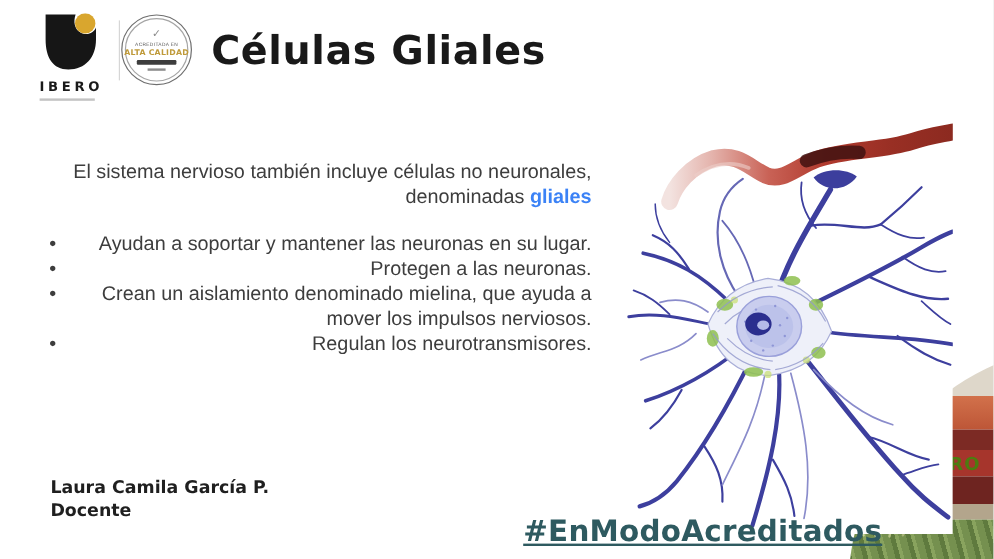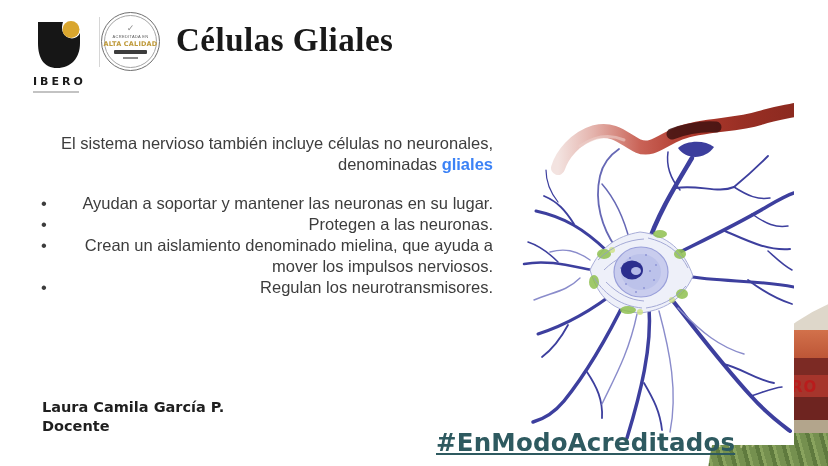--- a/index.html
+++ b/index.html
@@ -2,21 +2,21 @@
 <html><head>
 <meta charset="utf-8">
 <style>
   html,body { margin:0; padding:0; background:#e8e8e8; }
   .slide {
     position:relative; width:828px; height:466px; background:#ffffff;
     overflow:hidden; font-family:"Liberation Sans", sans-serif;
   }
 
   
-  .logo-block { position:absolute; left:33px; top:21px; width:64px; }
+  .logo-block { position:absolute; left:33px; top:11px; width:64px; }
   .logo-word {
     font-family:"DejaVu Sans", sans-serif; font-weight:bold; font-size:11px;
     letter-spacing:3px; color:#1a1a1a; margin-top:2px;
   }
   .logo-microline { width:46px; height:2px; background:#c3c3c3; margin-top:3px; }
 
   .header-divider { position:absolute; left:99px; top:17px; width:1px; height:50px; background:#d6d6d6; }
 
   .badge {
     position:absolute; left:101px; top:12px; width:59px; height:59px;
@@ -73,21 +73,21 @@
   .ph-awning { top:43px; height:28px;  background:linear-gradient(#d2714b,#bd5637); }
   .ph-dark   { top:71px; height:17px;  background:#7c2a24; }
   .ph-sign   { top:88px; height:22px;  background:#a6352c; }
   .ph-brick  { top:110px; height:23px; background:#6e2420; }
   .ph-path   { top:133px; height:13px; background:#b3a58c; }
   .ph-grass  {
     top:146px; height:260px;
     background:repeating-linear-gradient(75deg,#75904f 0 6px,#5f7a3e 6px 10px,#89a35e 10px 13px);
   }
   .photo-sign-text {
-    position:absolute; left:84px; top:91px; color:#b91c1c;
+    position:absolute; left:84px; top:91px; color:#4d7c0f;
     font-family:"DejaVu Sans", sans-serif; font-weight:bold; font-size:15px; letter-spacing:1px;
   }
   .spiky { position:absolute; width:2px; background:#cdd69d; transform-origin:bottom center; border-radius:1px; }
 
   
   .astrocyte { position:absolute; left:520px; top:100px; z-index:2; }
 </style>
 </head>
 <body>
 
@@ -224,21 +224,21 @@
   <div class="badge">
     <div class="badge-inner">
       <div class="badge-check">✓</div>
       <div class="badge-top">ACREDITADA EN</div>
       <div class="badge-main">ALTA CALIDAD</div>
       <div class="badge-band"></div>
       <div class="badge-sub"></div>
     </div>
   </div>
 
-  <h1 class="page-title" style="margin:0;font-family:Liberation Serif, serif;">Células Gliales</h1>
+  <h1 class="page-title" style="margin:0;">Células Gliales</h1>
 
   <div class="body-text">
     <div class="intro">
       <div>El sistema nervioso también incluye células no neuronales,</div>
       <div><span>denominadas</span> <span class="intro-bold">gliales</span></div>
     </div>
     <ul class="bullet-list">
       <li>Ayudan a soportar y mantener las neuronas en su lugar.</li>
       <li>Protegen a las neuronas.</li>
       <li>Crean un aislamiento denominado mielina, que ayuda a mover los impulsos nerviosos.</li>

